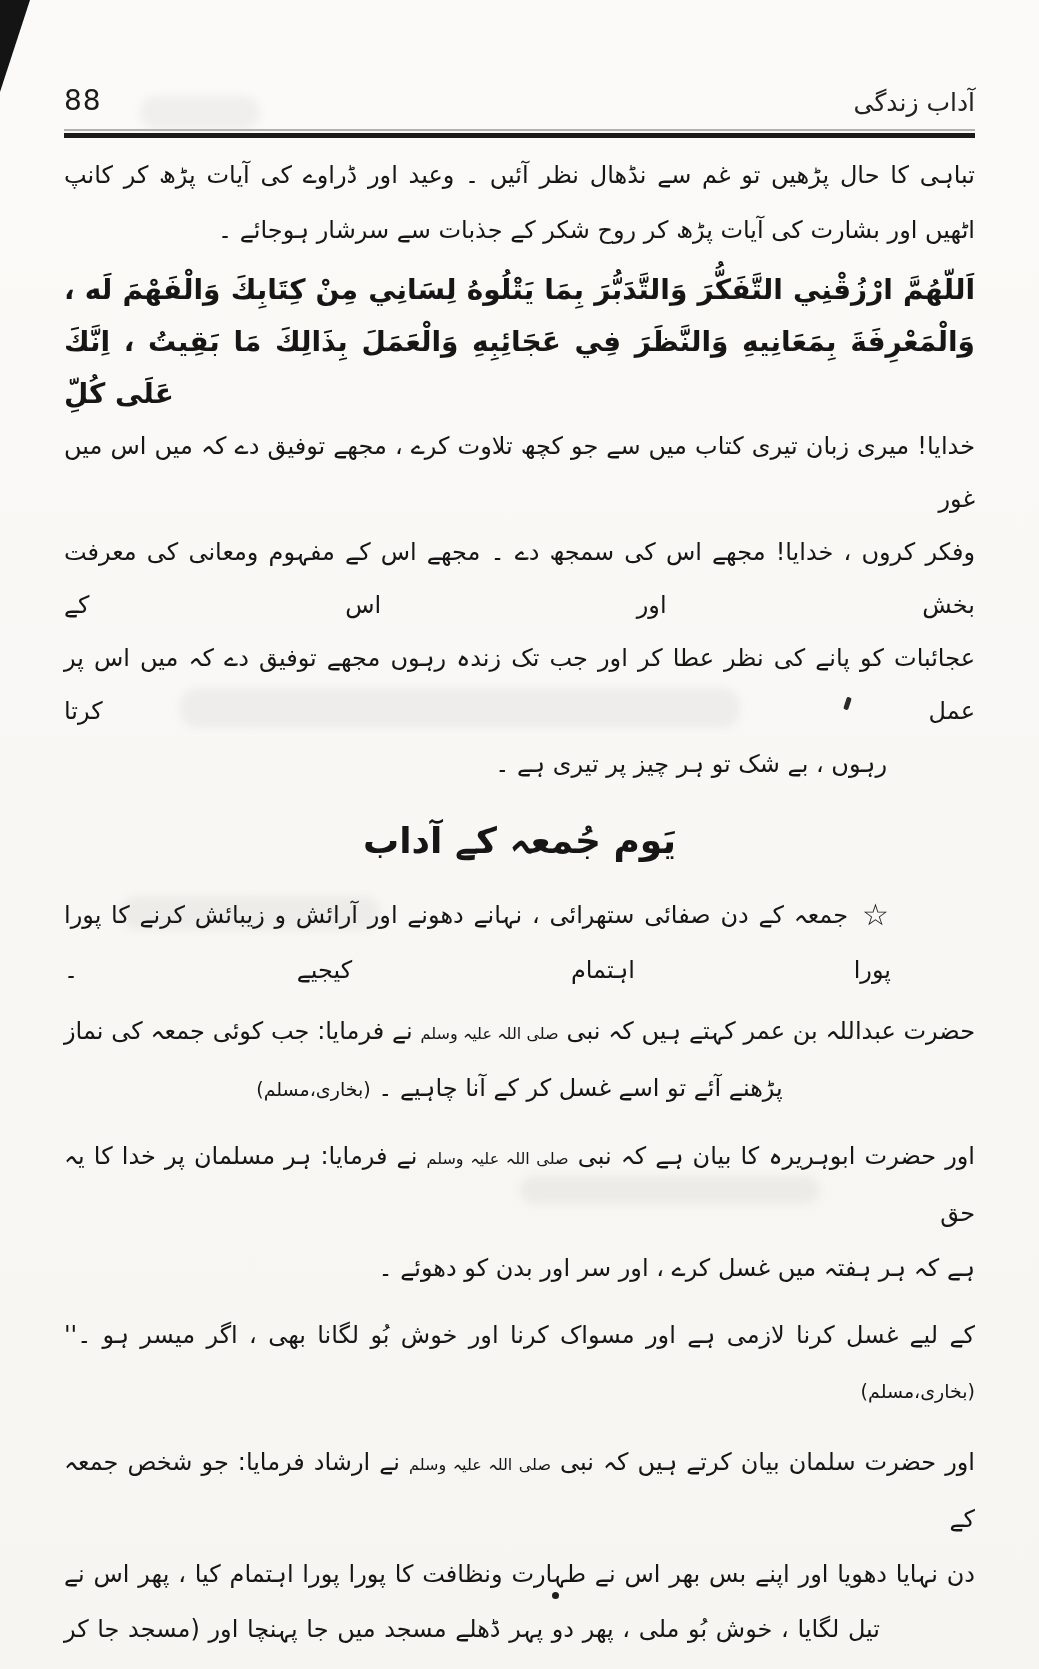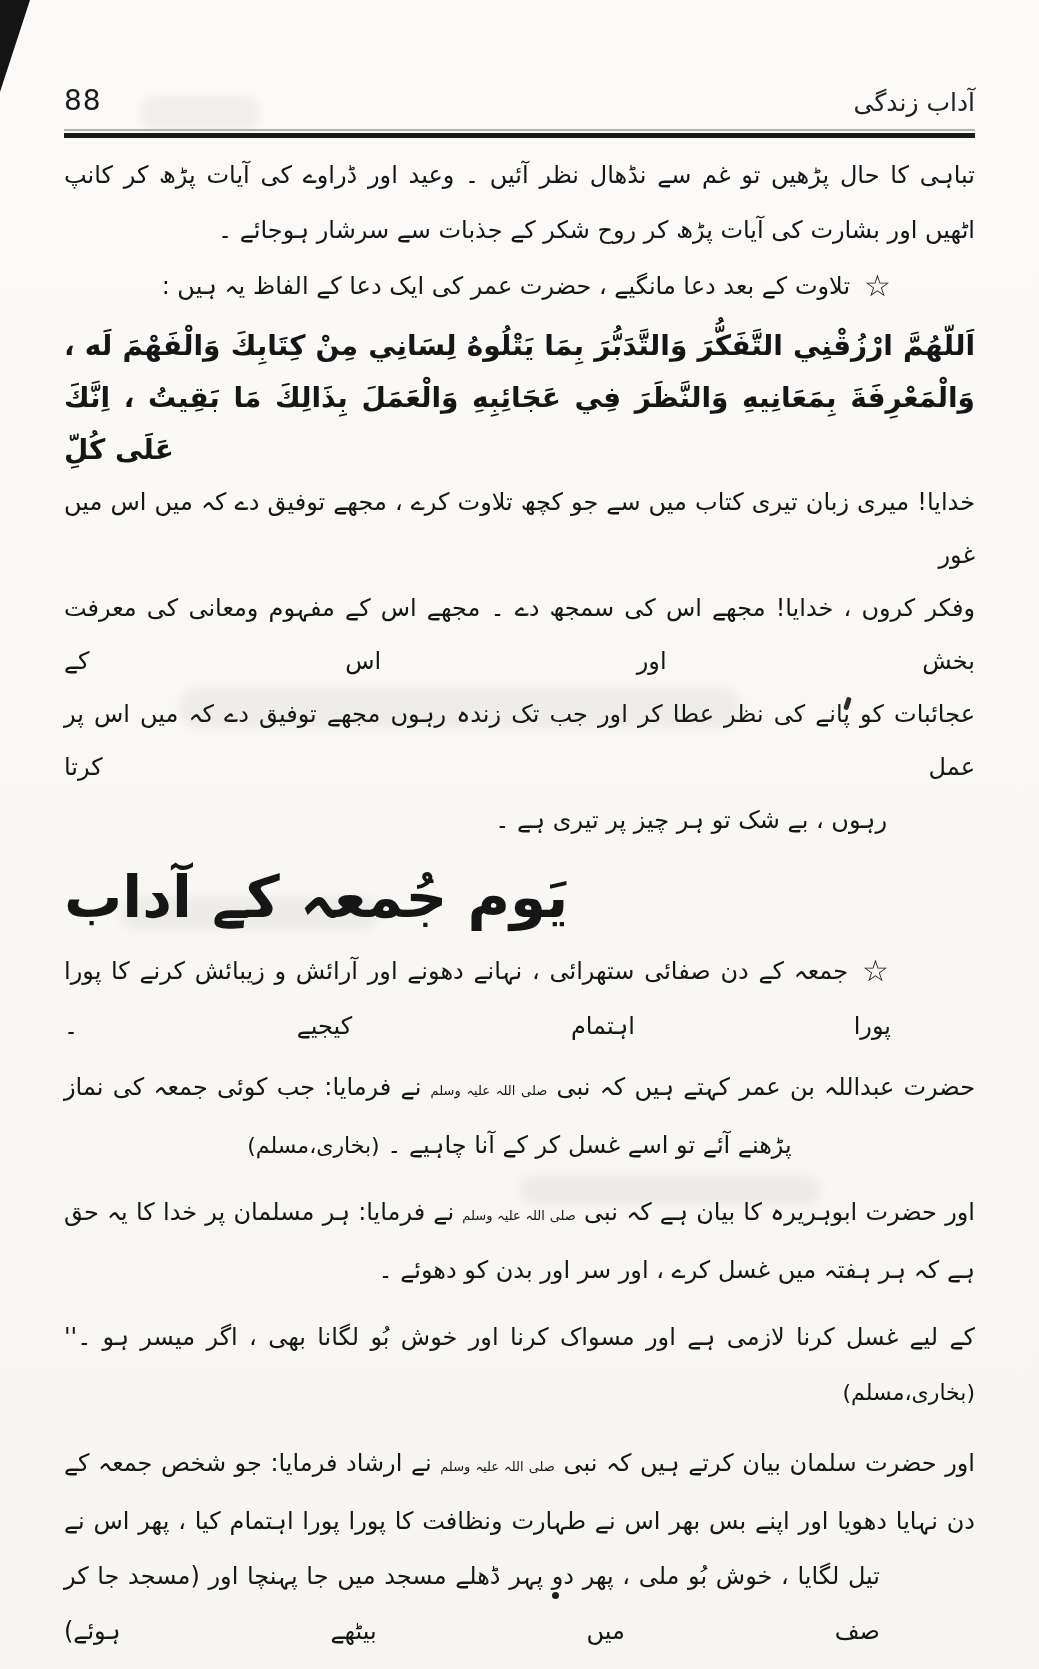--- a/index.html
+++ b/index.html
@@ -23,32 +23,32 @@
   .para .t-line:last-child{text-align-last:right;}
   .mt6{margin-top:6px}.mt10{margin-top:10px}.mt12{margin-top:12px}.mt16{margin-top:16px}
   
   .dua{font-size:28px;font-weight:bold;}
   .dua .t-line{line-height:52px;min-height:52px;}
   .dua .t-line:last-child{text-align-last:left;}
   
   .trans .t-line{line-height:53px;min-height:53px;}
   .trans .t-line:last-child{padding-right:88px;text-align-last:right;}
   
-  .heading{font-size:58px;font-weight:bold;text-align:left;line-height:88px;margin:6px 0 2px;}
+  .heading{font-size:36px;font-weight:bold;text-align:center;line-height:88px;margin:6px 0 2px;}
   
   .star-line{padding-right:84px;line-height:55px;min-height:55px;text-align:right;}
   .star-line.full-justify{text-align:justify;text-align-last:justify;}
   .star{font-size:30px;margin-left:14px;vertical-align:-2px;}
   
   .center-last .t-line:last-child{text-align-last:center;}
   .full-last .t-line:last-child{text-align-last:justify;}
   .indent-last .t-line:last-child{padding-right:95px;text-align-last:justify;}
   
-  .saw{font-size:13px;letter-spacing:-0.5px;}
-  .ref{font-size:22px;}
+  .saw{font-size:16px;letter-spacing:-0.5px;}
+  .ref{font-size:19px;}
   
   .artifact{position:absolute;pointer-events:none;}
   .corner{left:0;top:0;width:30px;height:92px;background:#141414;
           clip-path:polygon(0 0,100% 0,0 100%);}
   .smudge{background:rgba(60,55,50,0.055);filter:blur(4px);border-radius:18px;}
   .mark{background:#2a2a2a;border-radius:2px;}
   .dot{background:#1d1d1d;border-radius:50%;}
 </style>
 </head>
 <body>
@@ -73,23 +73,20 @@
     <div class="rule">
       <div class="thin"></div>
       <div class="thick"></div>
     </div>
 
     <section class="para mt10">
         <div class="t-line">تباہی کا حال پڑھیں تو غم سے نڈھال نظر آئیں ۔ وعید اور ڈراوے کی آیات پڑھ کر کانپ</div>
         <div class="t-line">اٹھیں اور بشارت کی آیات پڑھ کر روح شکر کے جذبات سے سرشار ہوجائے ۔</div>
       </section>
 
-    <section class="para star-line">
-      <span class="star">☆</span><span>تلاوت کے بعد دعا مانگیے ، حضرت عمر کی ایک دعا کے الفاظ یہ ہیں :</span>
-    </section>
 
     <section class="para dua mt6">
         <div class="t-line">اَللّهُمَّ ارْزُقْنِي التَّفَكُّرَ وَالتَّدَبُّرَ بِمَا يَتْلُوهُ لِسَانِي مِنْ كِتَابِكَ وَالْفَهْمَ لَه ،</div>
         <div class="t-line">وَالْمَعْرِفَةَ بِمَعَانِيهِ وَالنَّظَرَ فِي عَجَائِبِهِ وَالْعَمَلَ بِذَالِكَ مَا بَقِيتُ ، اِنَّكَ عَلَى كُلِّ</div>
       </section>
 
     <section class="para trans">
         <div class="t-line">خدایا! میری زبان تیری کتاب میں سے جو کچھ تلاوت کرے ، مجھے توفیق دے کہ میں اس میں غور</div>
         <div class="t-line">وفکر کروں ، خدایا! مجھے اس کی سمجھ دے ۔ مجھے اس کے مفہوم ومعانی کی معرفت بخش اور اس کے</div>
         <div class="t-line">عجائبات کو پانے کی نظر عطا کر اور جب تک زندہ رہوں مجھے توفیق دے کہ میں اس پر عمل کرتا</div>

